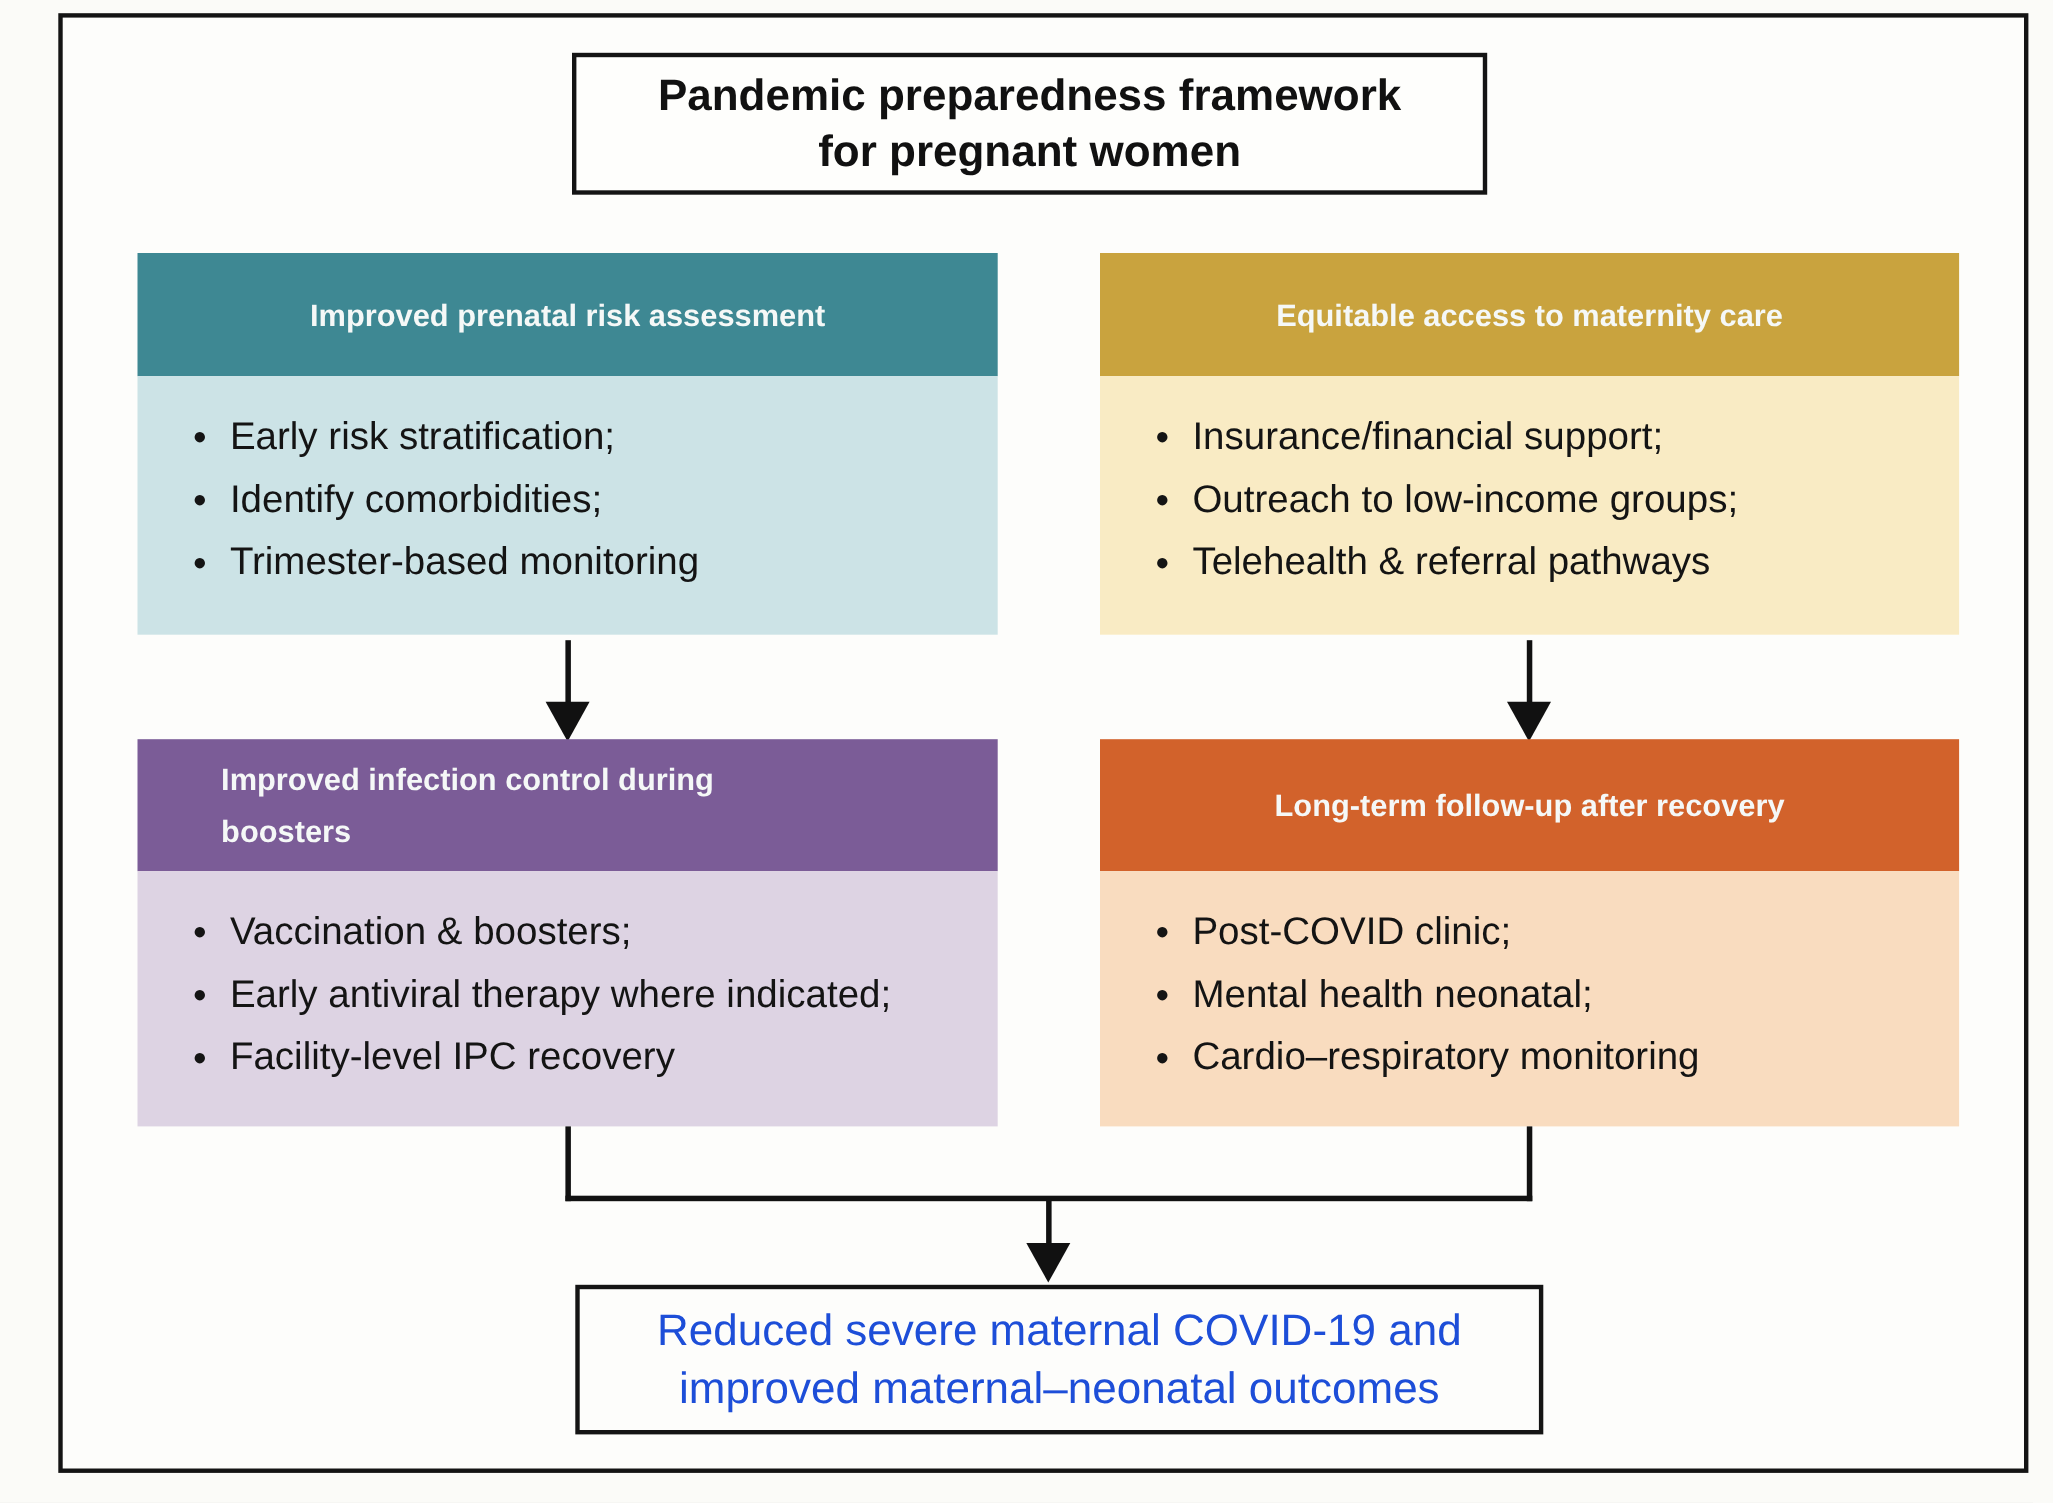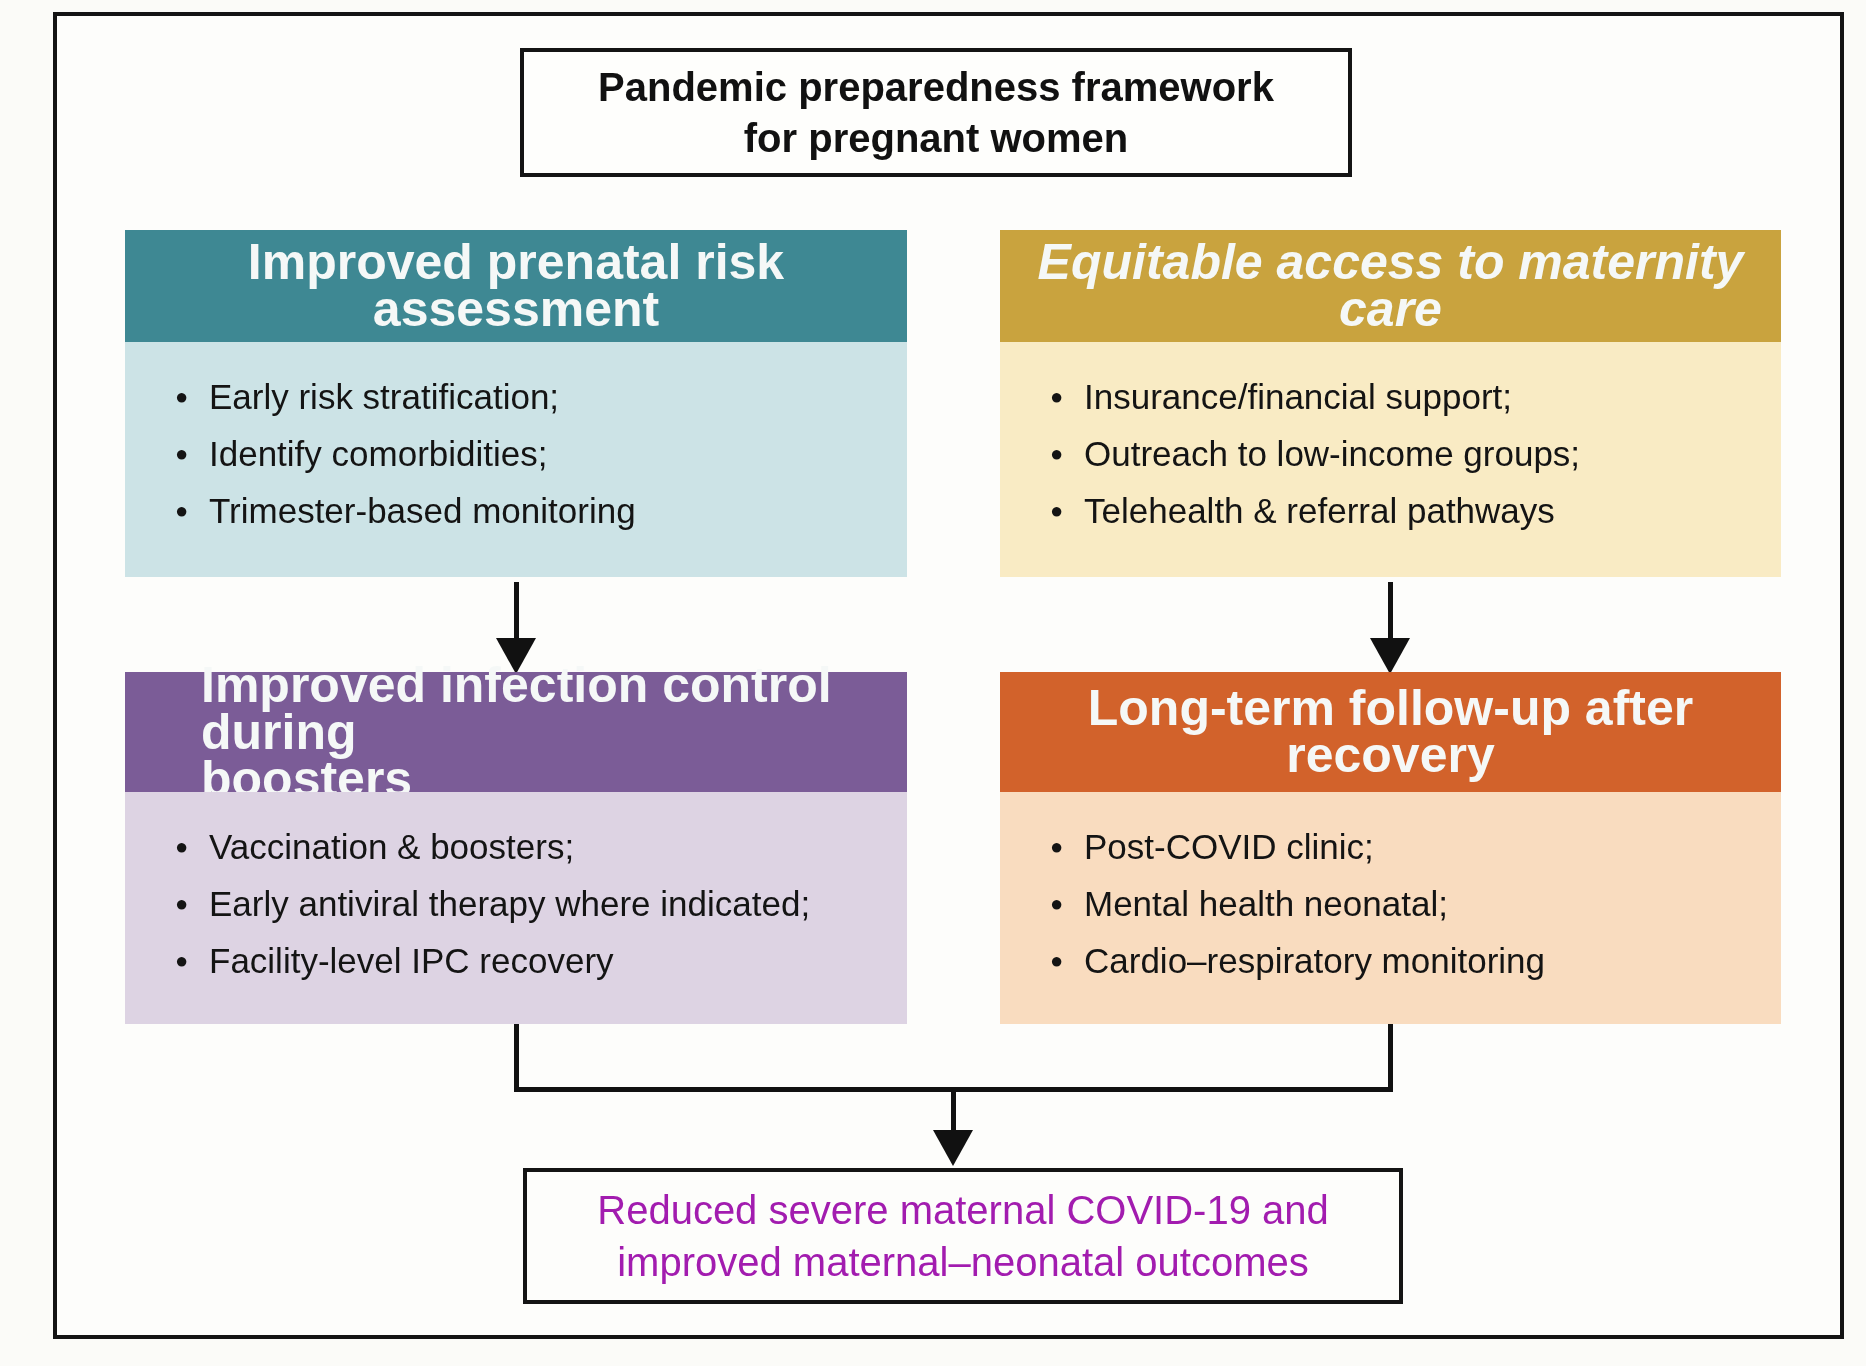--- a/index.html
+++ b/index.html
@@ -16,50 +16,50 @@
     border:4px solid #141414;background:#fdfdfb;
   }
   .titlebox{
     position:absolute;left:520px;top:48px;width:824px;height:121px;
     border:4px solid #141414;background:#fefefc;
     display:flex;flex-direction:column;justify-content:center;align-items:center;
     text-align:center;font-weight:bold;font-size:40px;line-height:51px;color:#111;
   }
   .card{position:absolute;display:flex;flex-direction:column;}
   .card .hdr{
-    color:#f5f8f7;font-weight:bold;font-size:50px;line-height:47px;
+    color:#f5f8f7;font-weight:bold;font-size:28px;line-height:47px;
     display:flex;flex-direction:column;justify-content:center;
   }
   .hdr.centered{align-items:center;text-align:center;}
   .hdr.leftal{align-items:flex-start;padding-left:76px;text-align:left;}
   .card .bod{flex:1;}
   .card ul{list-style:none;margin:0;padding:26px 10px 0 50px;}
   .card li{display:flex;align-items:flex-start;font-size:35px;line-height:57px;color:#141414;}
   .dot{font-size:22px;line-height:57px;width:34px;flex:0 0 34px;color:#141414;}
   
   #card-prenatal{left:125px;top:230px;width:782px;height:347px;}
   #card-prenatal .hdr{background:#3e8893;height:112px;}
   #card-prenatal .bod{background:#cce3e6;}
   #card-equitable{left:1000px;top:230px;width:781px;height:347px;}
-  #card-equitable .hdr{background:#c9a33e;height:112px;font-style:italic;}
+  #card-equitable .hdr{background:#c9a33e;height:112px;}
   #card-equitable .bod{background:#f9ebc4;}
   #card-infection{left:125px;top:672px;width:782px;height:352px;}
   #card-infection .hdr{background:#7b5c97;height:120px;}
   #card-infection .bod{background:#ddd3e3;}
   #card-followup{left:1000px;top:672px;width:781px;height:352px;border-radius:20px;}
   #card-followup .hdr{background:#d2622b;height:120px;}
   #card-followup .bod{background:#f9dcbf;}
   
   .shaft{position:absolute;background:#111;}
   .head{position:absolute;width:0;height:0;border-left:20px solid transparent;border-right:20px solid transparent;border-top:36px solid #111;}
   .outcome{
     position:absolute;left:523px;top:1168px;width:872px;height:128px;
     border:4px solid #141414;background:#fdfdfb;
     display:flex;flex-direction:column;justify-content:center;align-items:center;
-    text-align:center;font-size:40px;line-height:52px;color:#a21caf;
+    text-align:center;font-size:40px;line-height:52px;color:#1d4ed8;
   }
 </style>
 </head>
 <body>
 
 <div id="canvas">
 
   <div class="frame"></div>
 
   <div class="titlebox">

